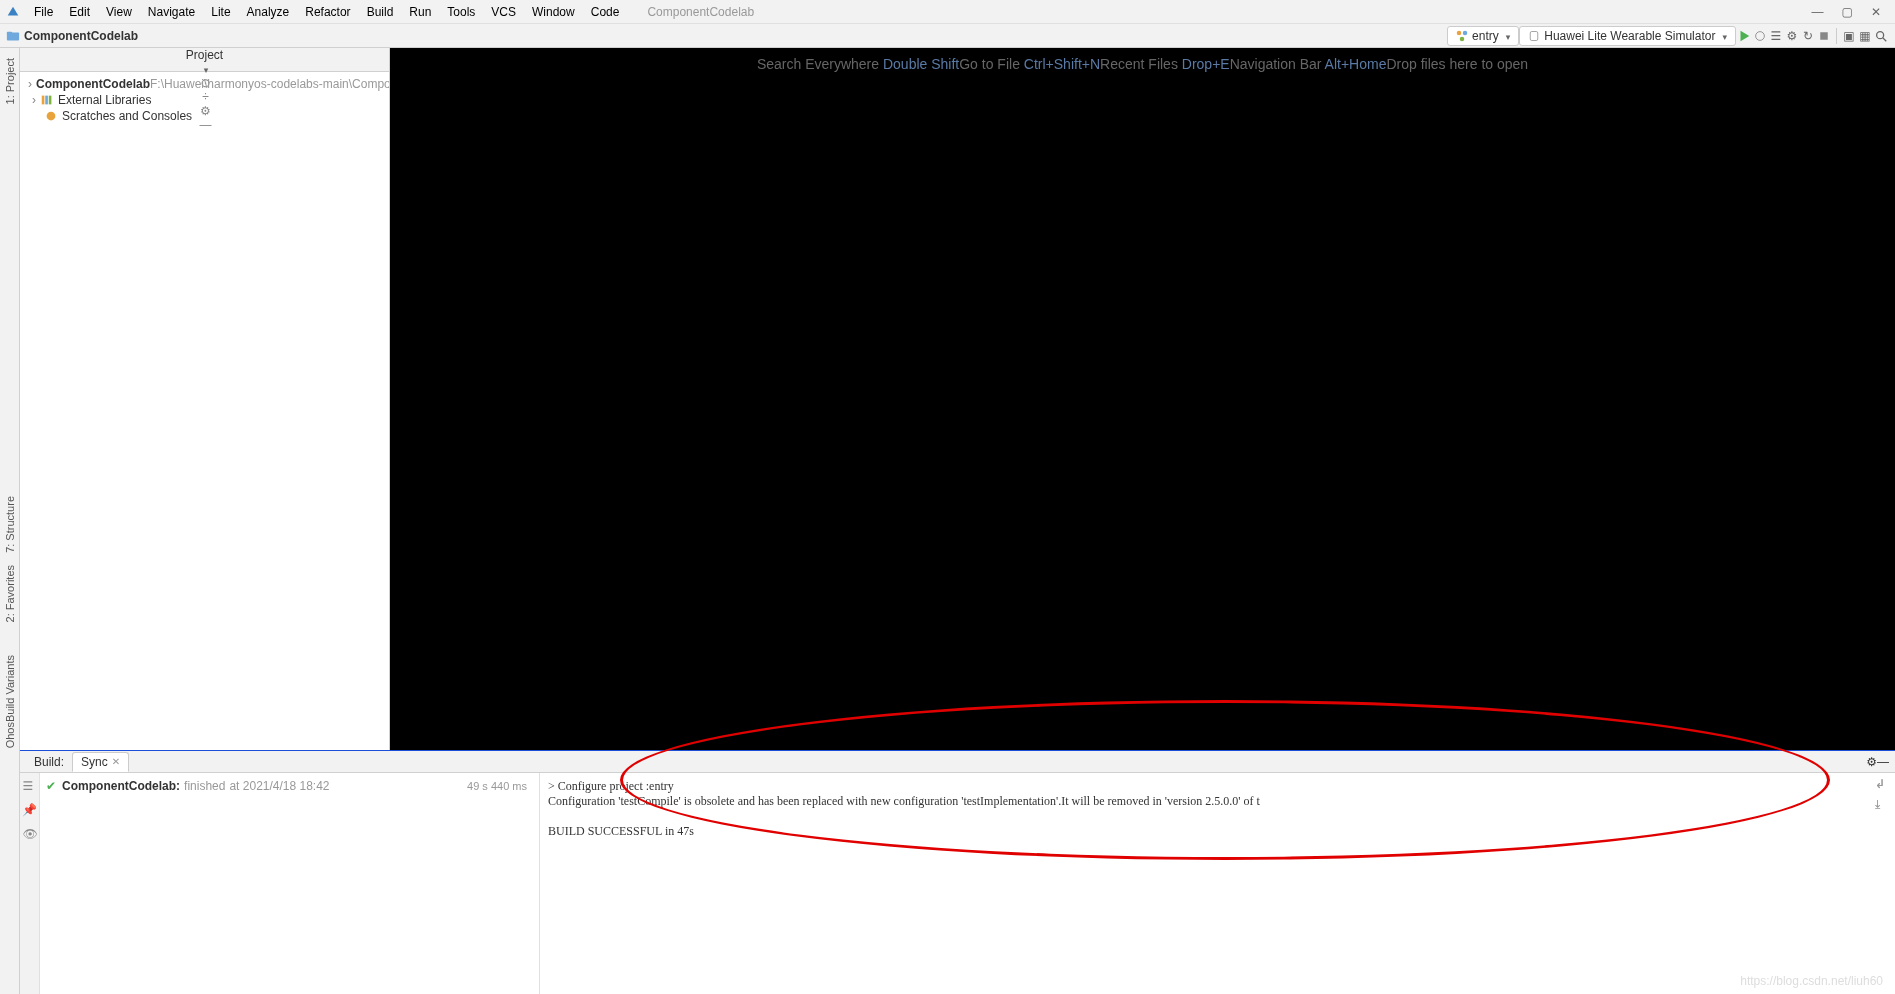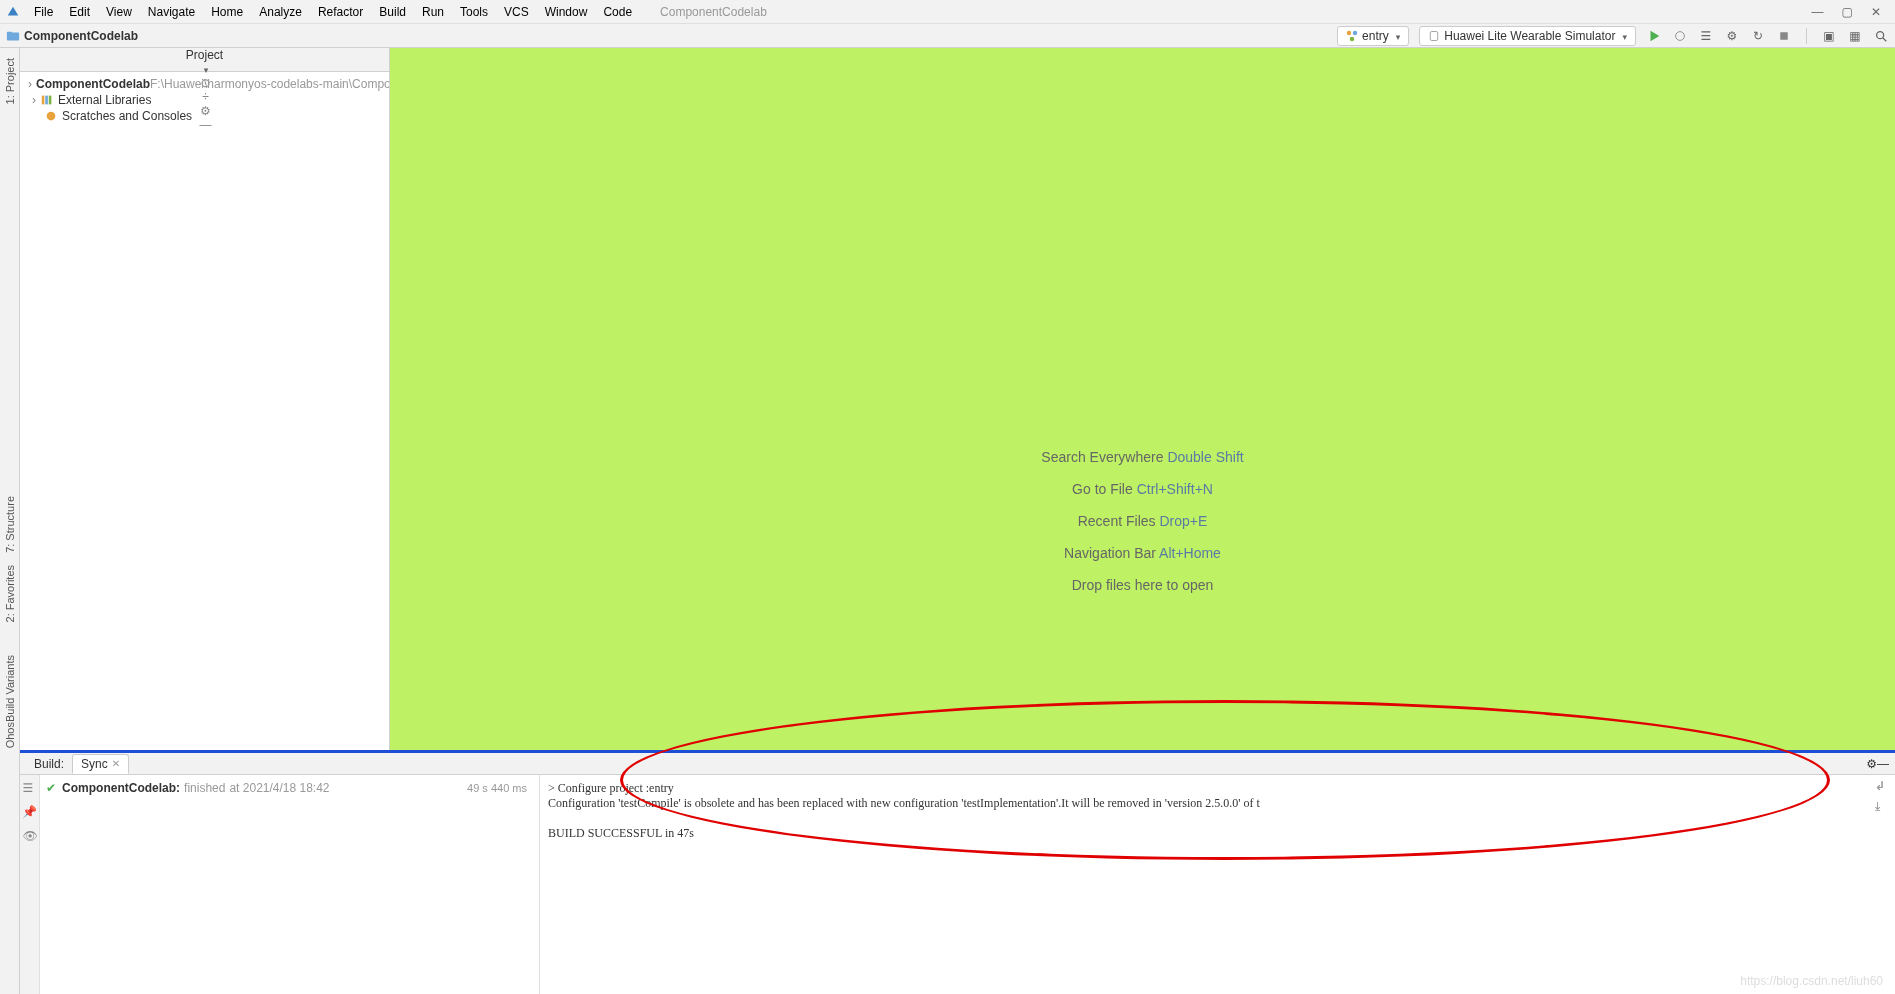--- a/index.html
+++ b/index.html
@@ -12,21 +12,21 @@
 .menubar .spacer { flex: 1; }
 .menubar .app-title { color: #999; margin-left: 20px; }
 .menubar .win-controls { display: flex; gap: 18px; margin-right: 10px; color: #666; }
 .menubar .win-btn { cursor: pointer; }
 
 
 .navbar { height: 24px; background: #f2f2f2; display: flex; align-items: center; padding: 0 6px; border-bottom: 1px solid #d0d0d0; }
 .navbar .folder-icon { width: 14px; height: 14px; margin-right: 4px; }
 .navbar .crumb { font-weight: bold; }
 .navbar .spacer { flex: 1; }
-.navbar .run-config { display: flex; align-items: center; gap: 10px; }
+.navbar .run-config { display: flex; align-items: center; gap: 0; }
 .navbar .drop-btn { border: 1px solid #ccc; background: #fff; border-radius: 3px; padding: 1px 8px; display: flex; align-items: center; gap: 4px; cursor: pointer; height: 20px; }
 .navbar .tb-icon { width: 16px; height: 16px; cursor: pointer; display: inline-flex; align-items: center; justify-content: center; color: #666; }
 .navbar .tb-sep { width: 1px; height: 16px; background: #ccc; margin: 0 4px; }
 
 
 .main { display: flex; height: calc(100% - 24px - 24px); position: relative; }
 
 
 .left-gutter { width: 20px; background: #f2f2f2; border-right: 1px solid #d0d0d0; display: flex; flex-direction: column; align-items: center; padding-top: 4px; }
 .left-gutter .vtab { writing-mode: vertical-rl; transform: rotate(180deg); padding: 6px 2px; cursor: pointer; color: #555; font-size: 11px; }
@@ -39,26 +39,26 @@
 .project-header .hicon { width: 16px; height: 16px; cursor: pointer; color: #888; display: inline-flex; align-items: center; justify-content: center; margin-left: 2px; }
 .tree { padding: 4px 0; font-size: 12px; flex: 1; overflow: auto; }
 .tree-row { display: flex; align-items: center; padding: 1px 4px; white-space: nowrap; }
 .tree-row .arrow { width: 12px; display: inline-block; text-align: center; color: #888; }
 .tree-row .ticon { width: 14px; height: 14px; margin-right: 4px; }
 .tree-row .dim { color: #999; }
 .tree-row.l1 { padding-left: 8px; }
 .tree-row.l2 { padding-left: 24px; }
 
 
-.editor { flex: 1; background: #bef264; display: flex; flex-direction: column; align-items: center; justify-content: center; color: #666; font-size: 14px; }
+.editor { flex: 1; background: #000000; display: flex; align-items: flex-start; justify-content: center; color: #666; font-size: 14px; }
 .editor .hint { margin: 8px 0; }
 .editor .hint .shortcut { color: #5a7aa5; }
 
 
-.bottom-wrap { position: absolute; left: 20px; right: 0; bottom: 0; height: 244px; display: flex; flex-direction: column; border-top: 3px solid #1d4ed8; background: #fff; }
+.bottom-wrap { position: absolute; left: 20px; right: 0; bottom: 0; height: 244px; display: flex; flex-direction: column; border-top: 1px solid #1d4ed8; background: #fff; }
 .bottom-tabs { height: 22px; background: #f2f2f2; border-bottom: 1px solid #d0d0d0; display: flex; align-items: center; padding: 0 6px; }
 .bottom-tabs .btab { padding: 2px 8px; cursor: pointer; }
 .bottom-tabs .btab.sel { background: #fff; border: 1px solid #ccc; border-bottom-color: #fff; border-radius: 3px 3px 0 0; display: flex; align-items: center; gap: 4px; }
 .bottom-tabs .close-x { color: #999; font-size: 10px; }
 .bottom-tabs .spacer { flex: 1; }
 .bottom-content { flex: 1; display: flex; }
 .build-side { width: 20px; background: #f2f2f2; border-right: 1px solid #e0e0e0; display: flex; flex-direction: column; align-items: center; padding-top: 6px; gap: 10px; }
 .build-side .sicon { width: 14px; height: 14px; color: #888; cursor: pointer; }
 .build-tree { width: 500px; border-right: 1px solid #e0e0e0; padding: 4px; }
 .build-tree-row { display: flex; align-items: center; padding: 2px; }
@@ -82,21 +82,21 @@
 <div class="menubar">
   <span class="logo">
     <svg viewBox="0 0 16 16">
         <polygon points="8,2 14,12 2,12" fill="#3b82c4"></polygon>
       </svg>
   </span>
   <span class="menu-item">File</span>
   <span class="menu-item">Edit</span>
   <span class="menu-item">View</span>
   <span class="menu-item">Navigate</span>
-  <span class="menu-item">Home</span>
+  <span class="menu-item">Lite</span>
   <span class="menu-item">Analyze</span>
   <span class="menu-item">Refactor</span>
   <span class="menu-item">Build</span>
   <span class="menu-item">Run</span>
   <span class="menu-item">Tools</span>
   <span class="menu-item">VCS</span>
   <span class="menu-item">Window</span>
   <span class="menu-item">Code</span>
   <span class="app-title">ComponentCodelab</span>
   <span class="spacer"></span>

